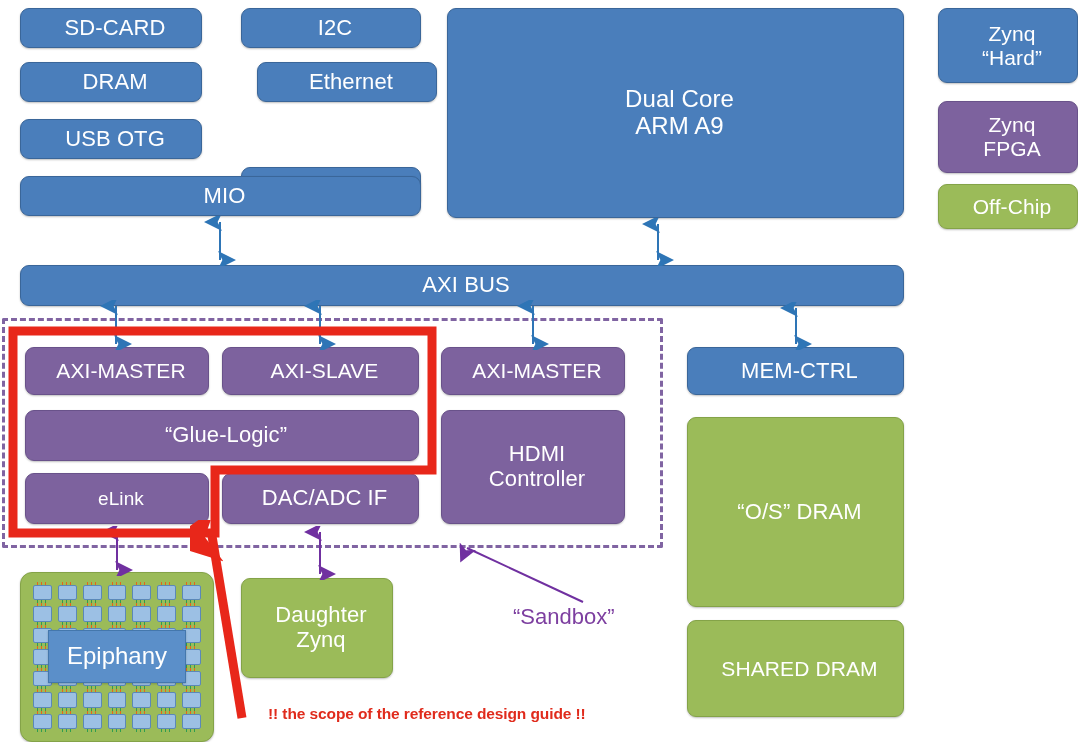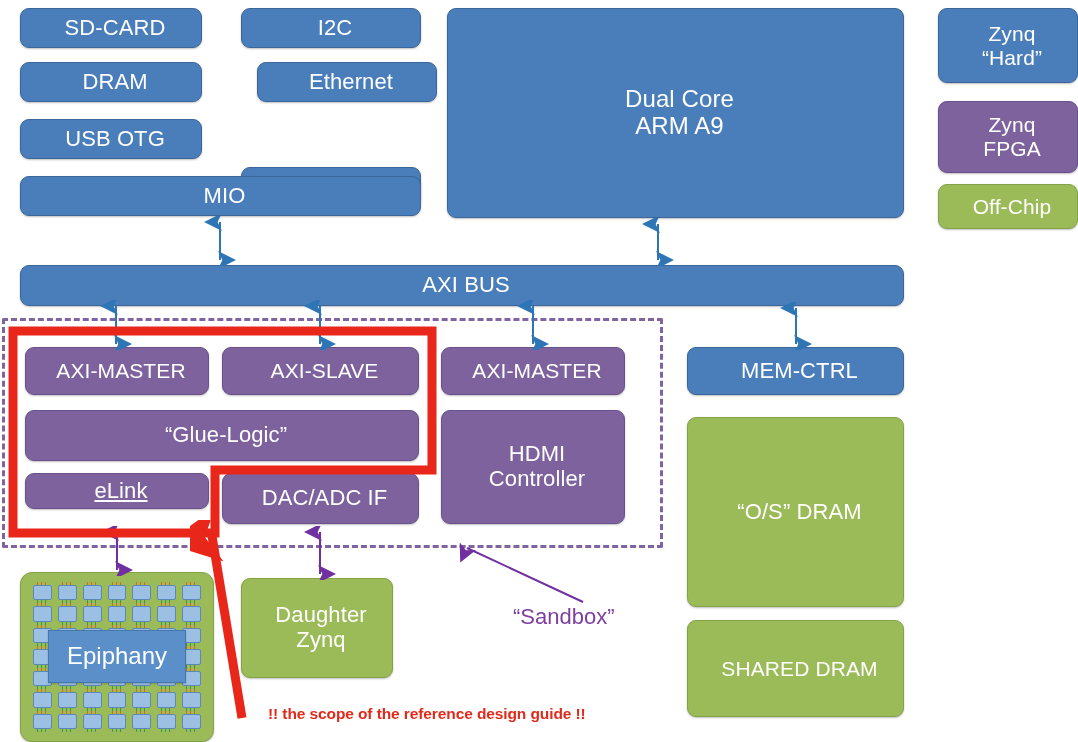--- a/index.html
+++ b/index.html
@@ -152,21 +152,21 @@
   <div id="sandbox-boundary" style="left:2px;top:318px;width:661px;height:230px;"></div>
 
   <div class="box purple" style="left:25px;top:347px;width:184px;height:48px;font-size:21px;">AXI-MASTER</div>
   <div class="box purple" style="left:222px;top:347px;width:197px;height:48px;font-size:21px;">AXI-SLAVE</div>
   <div class="box purple" style="left:441px;top:347px;width:184px;height:48px;font-size:21px;">AXI-MASTER</div>
 
   <div class="box purple" style="left:25px;top:410px;width:394px;height:51px;font-size:22px;">“Glue-Logic”</div>
   <div class="box purple" style="left:441px;top:410px;width:184px;height:114px;font-size:22px;">HDMI
 Controller</div>
 
-  <div class="box purple" style="left:25px;top:473px;width:184px;height:36px;font-size:22px;text-decoration:underline;">eLink</div>
+  <div class="box purple" style="left:25px;top:473px;width:184px;height:51px;font-size:19px;">eLink</div>
   <div class="box purple" style="left:222px;top:473px;width:197px;height:51px;font-size:22px;">DAC/ADC IF</div>
 
   <div class="box blue" style="left:687px;top:347px;width:217px;height:48px;font-size:22px;">MEM-CTRL</div>
   <div class="box green" style="left:687px;top:417px;width:217px;height:190px;font-size:22px;">“O/S” DRAM</div>
   <div class="box green" style="left:687px;top:620px;width:217px;height:97px;font-size:21px;">SHARED DRAM</div>
 
   <div id="epiphany-chip" style="left:20px;top:572px;width:194px;height:170px;">
     <div id="core-grid">
         <div class="core"></div>
         <div class="core"></div>

